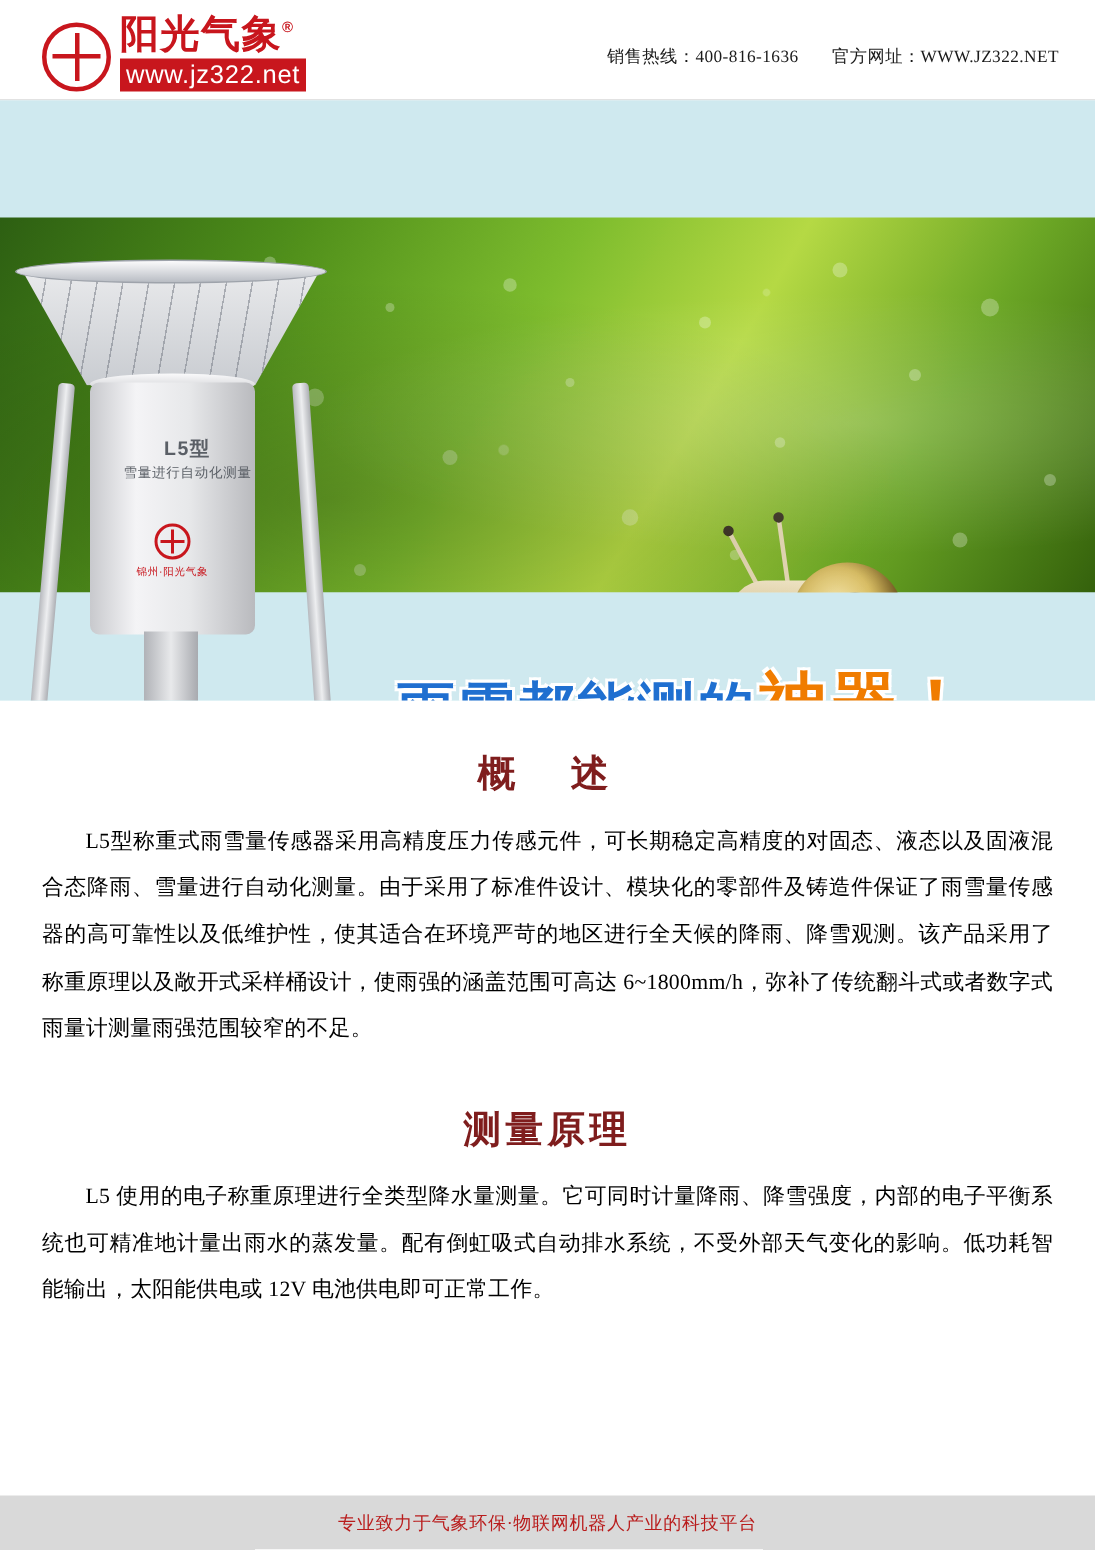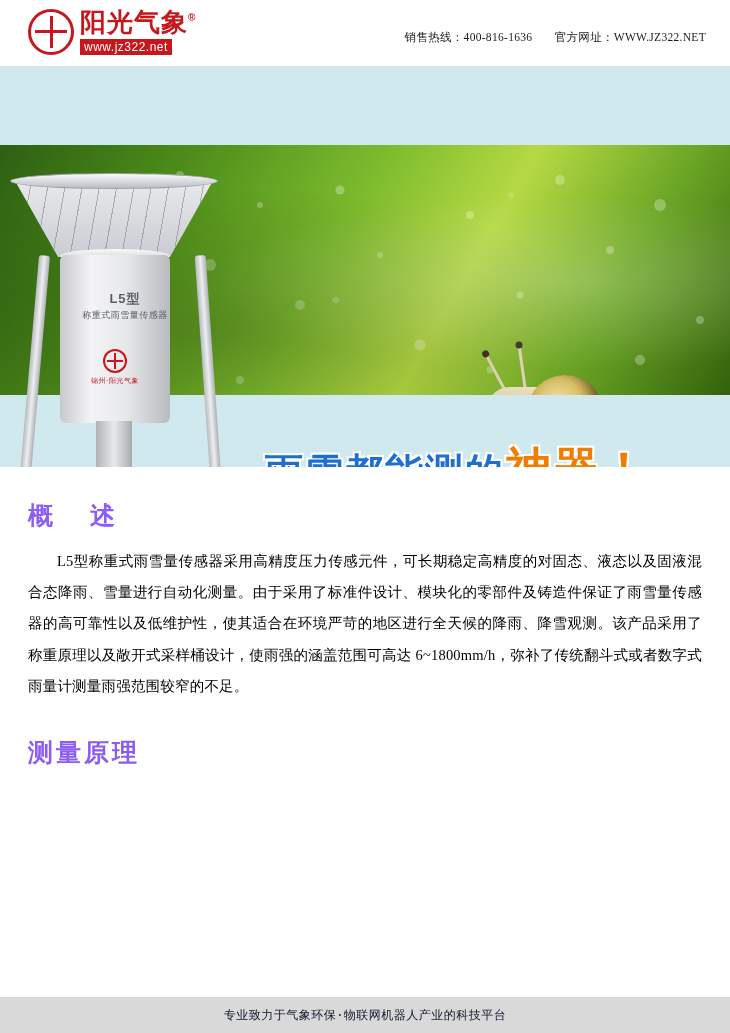--- a/index.html
+++ b/index.html
@@ -68,21 +68,21 @@
     font-weight: bold;
     color: #c8161d;
     line-height: 1.1;
     letter-spacing: 1px;
   }
   .logo-cn sup {
     font-size: 10px;
     vertical-align: super;
   }
   .logo-url {
-    font-size: 12px;
+    font-size: 17px;
     color: #ffffff;
     background: #c8161d;
     padding: 1px 4px;
     letter-spacing: 0.5px;
     margin-top: 2px;
     width: fit-content;
   }
   .header-contact {
     position: absolute;
     right: 24px;
@@ -335,24 +335,24 @@
     color: #f07c00;
     font-size: 46px;
   }
 
   
   .content {
     padding: 14px 28px 0 28px;
     box-sizing: border-box;
   }
   .sec-title {
-    text-align: left;
+    text-align: center;
     font-size: 25px;
     font-weight: bold;
-    color: #8b5cf6;
+    color: #7f1d1d;
     font-family: "Liberation Serif", serif;
     letter-spacing: 6px;
     margin: 18px 0 14px 0;
   }
   .sec-title.second {
     margin-top: 34px;
     letter-spacing: 3px;
   }
   p.para {
     font-size: 14.5px;
@@ -371,22 +371,22 @@
     left: 0; right: 0;
     bottom: 0;
     height: 36px;
     background: #d9d9d9;
     display: flex;
     align-items: center;
     justify-content: center;
   }
   .footer-text {
     font-size: 12px;
-    color: #0f172a;
-    font-family: Liberation Mono, monospace;
+    color: #b91c1c;
+    font-family: Liberation Serif, serif;
     letter-spacing: 0.5px;
   }
 </style>
 </head>
 <body>
 
 <div class="header">
   <div class="logo-wrap">
     <div class="logo-mark"></div>
     <div class="logo-text">
@@ -443,21 +443,21 @@
     <div class="leg l1"></div>
     <div class="leg l2"></div>
 
     <div class="funnel"></div>
     <div class="funnel-ribs"></div>
     <div class="funnel-lip"></div>
     <div class="cyl-top"></div>
     <div class="cylinder"></div>
     <div class="cyl-label">
       <div class="l1">L5型</div>
-      <div class="l2">称重式雨雪量传感器</div>
+      <div class="l2">雪量进行自动化测量</div>
     </div>
     <div class="cyl-logo">
       <div class="mk"></div>
       <div class="tx">锦州·阳光气象</div>
     </div>
     <div class="base-pipe"></div>
 
   </div>
 
 
@@ -465,17 +465,18 @@
     <span>雨雪都能测的</span><span class="hl">神器</span><span class="ex">！</span>
   </div>
 </div>
 
 <div class="content">
 
   <div class="sec-title">概　述</div>
   <p class="para">L5型称重式雨雪量传感器采用高精度压力传感元件，可长期稳定高精度的对固态、液态以及固液混合态降雨、雪量进行自动化测量。由于采用了标准件设计、模块化的零部件及铸造件保证了雨雪量传感器的高可靠性以及低维护性，使其适合在环境严苛的地区进行全天候的降雨、降雪观测。该产品采用了称重原理以及敞开式采样桶设计，使雨强的涵盖范围可高达 6~1800mm/h，弥补了传统翻斗式或者数字式雨量计测量雨强范围较窄的不足。</p>
 
   <div class="sec-title second">测量原理</div>
+  <p class="para">L5 使用的电子称重原理进行全类型降水量测量。它可同时计量降雨、降雪强度，内部的电子平衡系统也可精准地计量出雨水的蒸发量。配有倒虹吸式自动排水系统，不受外部天气变化的影响。低功耗智能输出，太阳能供电或 12V 电池供电即可正常工作。</p>
 </div>
 
 <div class="footer">
   <div class="footer-text">专业致力于气象环保·物联网机器人产业的科技平台</div>
 </div>
 
 </body></html>

